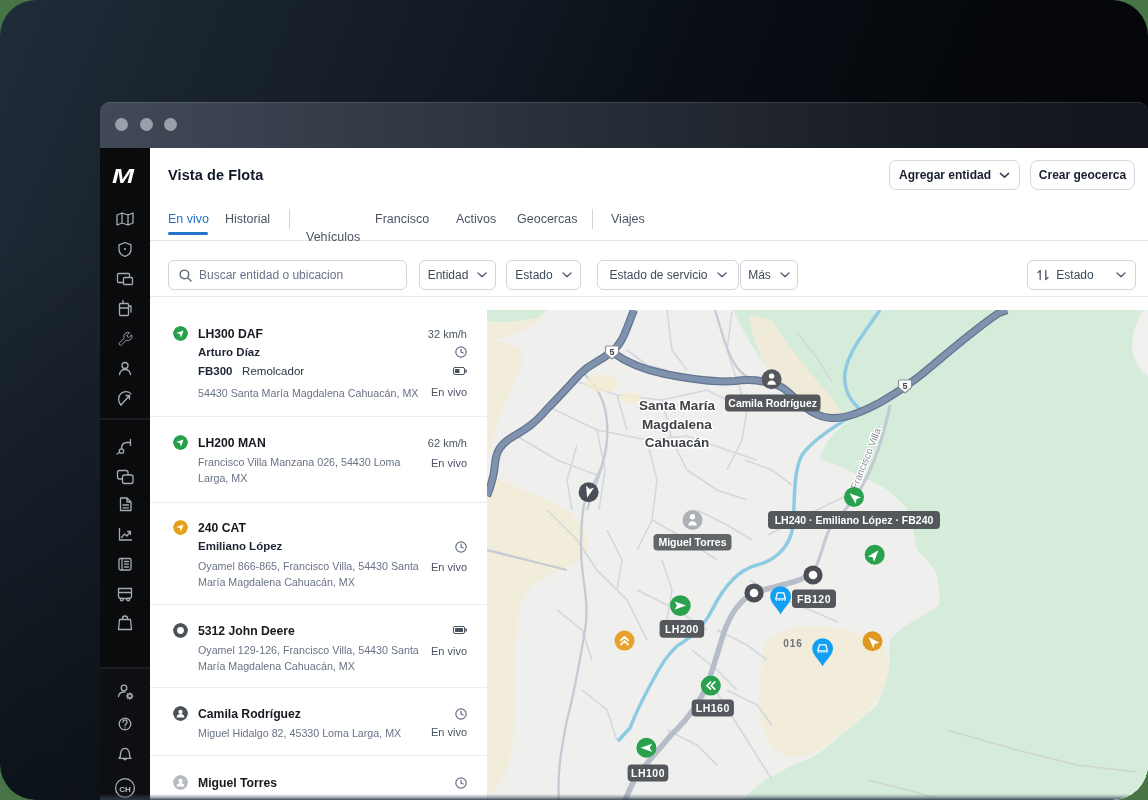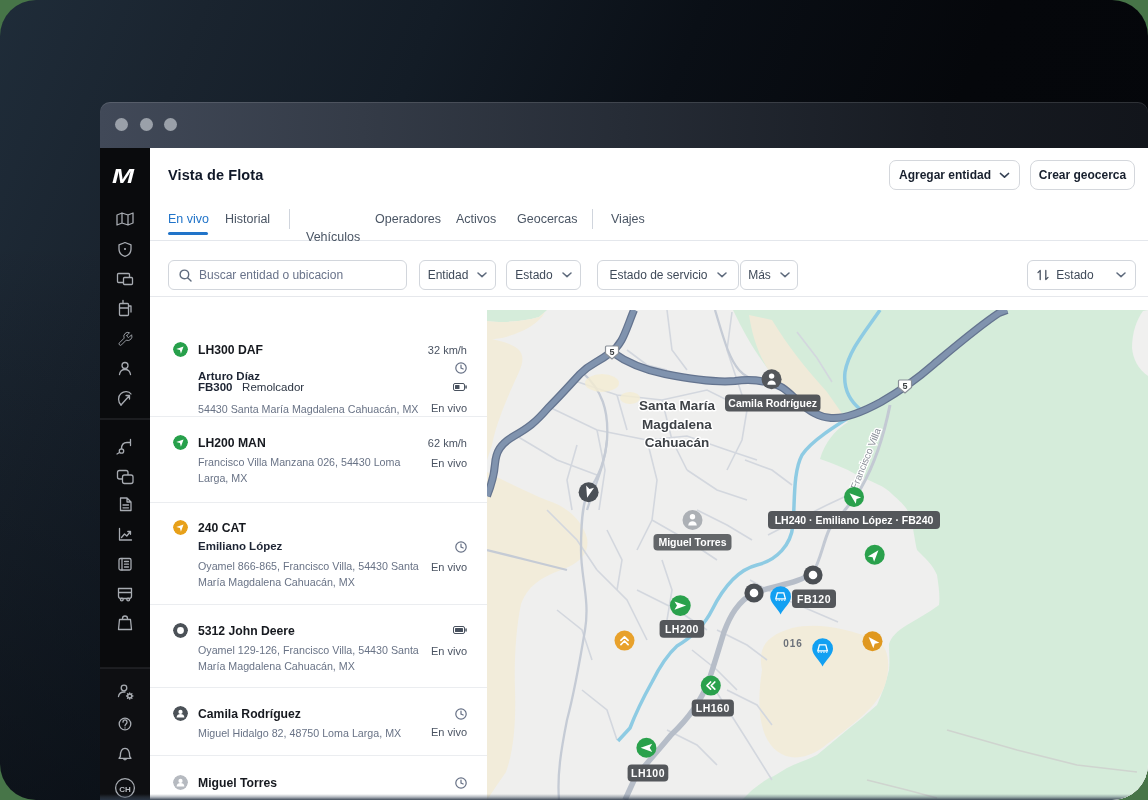--- a/index.html
+++ b/index.html
@@ -91,21 +91,21 @@
           <path d="M1.5 1.5 L5.5 5.2 L9.5 1.5" fill="none" stroke="#344054" stroke-width="1.7" stroke-linecap="round" stroke-linejoin="round"></path>
         </svg>
     </div>
     <div class="btn" style="left:880px;top:12px;width:105px;border-radius:8px;">Crear geocerca</div>
 
     <div style="position:absolute;left:0;top:92px;width:998px;height:1px;background:#e4e7ec;"></div>
     <div class="tab act" style="left:18px;">En vivo</div>
     <div class="tab" style="left:75px;">Historial</div>
     <div style="position:absolute;left:139px;top:61px;width:1px;height:20px;background:#d0d5dd;"></div>
     <div class="tab" style="left:156px;margin-top:18px;">Vehículos</div>
-    <div class="tab" style="left:225px;">Operadores</div>
+    <div class="tab" style="left:225px;">Francisco</div>
     <div class="tab" style="left:306px;">Activos</div>
     <div class="tab" style="left:367px;">Geocercas</div>
     <div style="position:absolute;left:442px;top:61px;width:1px;height:20px;background:#d0d5dd;"></div>
     <div class="tab" style="left:461px;">Viajes</div>
     <div style="position:absolute;left:18px;top:83.5px;width:40px;height:3px;background:#2174c9;border-radius:2px;"></div>
 
     <div style="position:absolute;left:0;top:93px;width:998px;height:56px;background:#fff;border-bottom:1px solid #e6e8ec;"></div>
     <div class="inp" style="left:18px;top:112px;width:239px;">
       <svg width="13" height="13" viewBox="0 0 13 13" style="margin:0 7px 0 10px;flex:none">
           <circle cx="5.4" cy="5.4" r="4.3" fill="none" stroke="#5f6b7d" stroke-width="1.4"></circle>
@@ -128,28 +128,28 @@
     <div class="fbtn" style="left:877px;top:112px;width:109px;">
       <svg width="12" height="12" viewBox="0 0 12 12" style="margin-right:7px">
           <path d="M3.2 10.5 L3.2 1.5 M1 3.6 L3.2 1.4 M8.8 1.5 L8.8 10.5 M11 8.4 L8.8 10.6" fill="none" stroke="#4a5362" stroke-width="1.3" stroke-linecap="round" stroke-linejoin="round"></path>
         </svg>
       Estado<svg width="10" height="6" viewBox="0 0 10 6" style="margin-left:22px">
           <path d="M1 1 L5 4.6 L9 1" fill="none" stroke="#5f6b7d" stroke-width="1.5" stroke-linecap="round" stroke-linejoin="round"></path>
         </svg></div>
   </div>
   <div class="list" id="list">
 
-    <div class="it" style="top:28px;height:106px;">
+    <div class="it" style="top:12px;height:106px;">
       <svg class="mkr" style="top:16px" viewBox="0 0 15 15">
           <circle cx="7.5" cy="7.5" r="7.5" fill="#27a04b"></circle>
           <path d="M7.5 3.2 L10.8 10.2 L7.5 8.3 L4.2 10.2 Z" fill="#fff" transform="rotate(45 7.5 7.5)"></path>
         </svg>
       <div class="t1" style="top:17px;">LH300 DAF</div>
       <div class="rt" style="top:18px;">32 km/h</div>
-      <div class="t2" style="top:36px;margin-top:8px;">Arturo Díaz</div>
+      <div class="t2" style="top:36px;">Arturo Díaz</div>
       <svg class="ic" style="position:absolute;right:20px;top:36px;" width="12" height="12" viewBox="0 0 12 12">
           <circle cx="6" cy="6" r="5.2" fill="none" stroke="#667085" stroke-width="1.2"></circle>
           <path d="M6 3.2 L6 6 L8.2 7" fill="none" stroke="#667085" stroke-width="1.2" stroke-linecap="round"></path>
         </svg>
       <div class="t2" style="top:55px;">FB300&nbsp;&nbsp; <span style="font-weight:normal;color:#2b3442;">Remolcador</span></div>
       <svg style="position:absolute;right:20px;top:57px;" width="14" height="8" viewBox="0 0 14 8">
           <rect x="0.5" y="0.5" width="11" height="7" rx="1.5" fill="none" stroke="#49525f" stroke-width="1"></rect>
           <rect x="2" y="2" width="4.5" height="4" rx="0.5" fill="#49525f"></rect>
           <rect x="12.3" y="2.3" width="1.5" height="3.4" rx="0.7" fill="#49525f"></rect>
         </svg>
@@ -206,21 +206,21 @@
       <svg class="mkr" style="top:19px" viewBox="0 0 15 15">
           <circle cx="7.5" cy="7.5" r="7.5" fill="#4b5157"></circle>
           <circle cx="7.5" cy="5.9" r="2.1" fill="#fff"></circle>
           <path d="M3.6 11.4 C3.8 8.9 5.4 8.1 7.5 8.1 C9.6 8.1 11.2 8.9 11.4 11.4 Z" fill="#fff"></path>
         </svg>
       <div class="t1" style="top:20px;">Camila Rodríguez</div>
       <svg style="position:absolute;right:20px;top:21px;" width="12" height="12" viewBox="0 0 12 12">
           <circle cx="6" cy="6" r="5.2" fill="none" stroke="#667085" stroke-width="1.2"></circle>
           <path d="M6 3.2 L6 6 L8.2 7" fill="none" stroke="#667085" stroke-width="1.2" stroke-linecap="round"></path>
         </svg>
-      <div class="ad" style="top:39px;">Miguel Hidalgo 82, 48750 Loma Larga, MX</div>
+      <div class="ad" style="top:39px;">Miguel Hidalgo 82, 45330 Loma Larga, MX</div>
       <div class="rt" style="top:39px;">En vivo</div>
     </div>
     <div class="dv" style="top:457px;"></div>
 
     <div class="it" style="top:457px;height:45px;">
       <svg class="mkr" style="top:20px" viewBox="0 0 15 15">
           <circle cx="7.5" cy="7.5" r="7.5" fill="#b6bac0"></circle>
           <circle cx="7.5" cy="5.9" r="2.1" fill="#fff"></circle>
           <path d="M3.6 11.4 C3.8 8.9 5.4 8.1 7.5 8.1 C9.6 8.1 11.2 8.9 11.4 11.4 Z" fill="#fff"></path>
         </svg>

